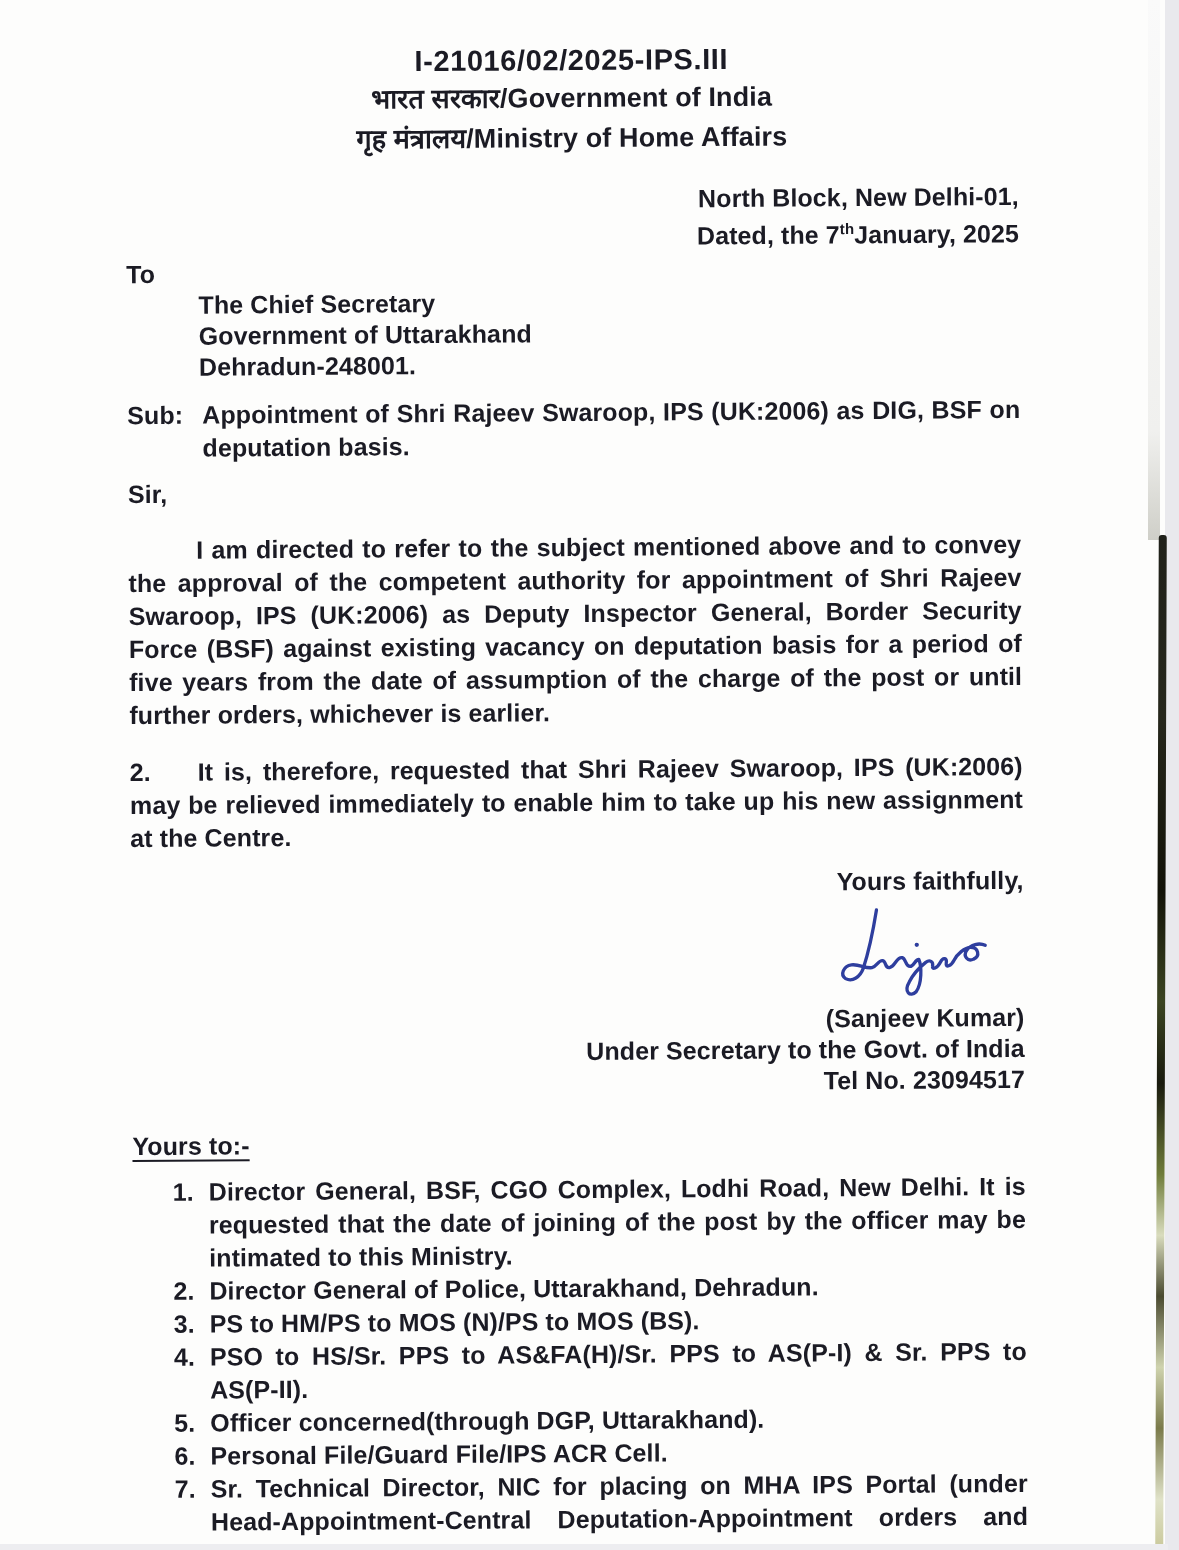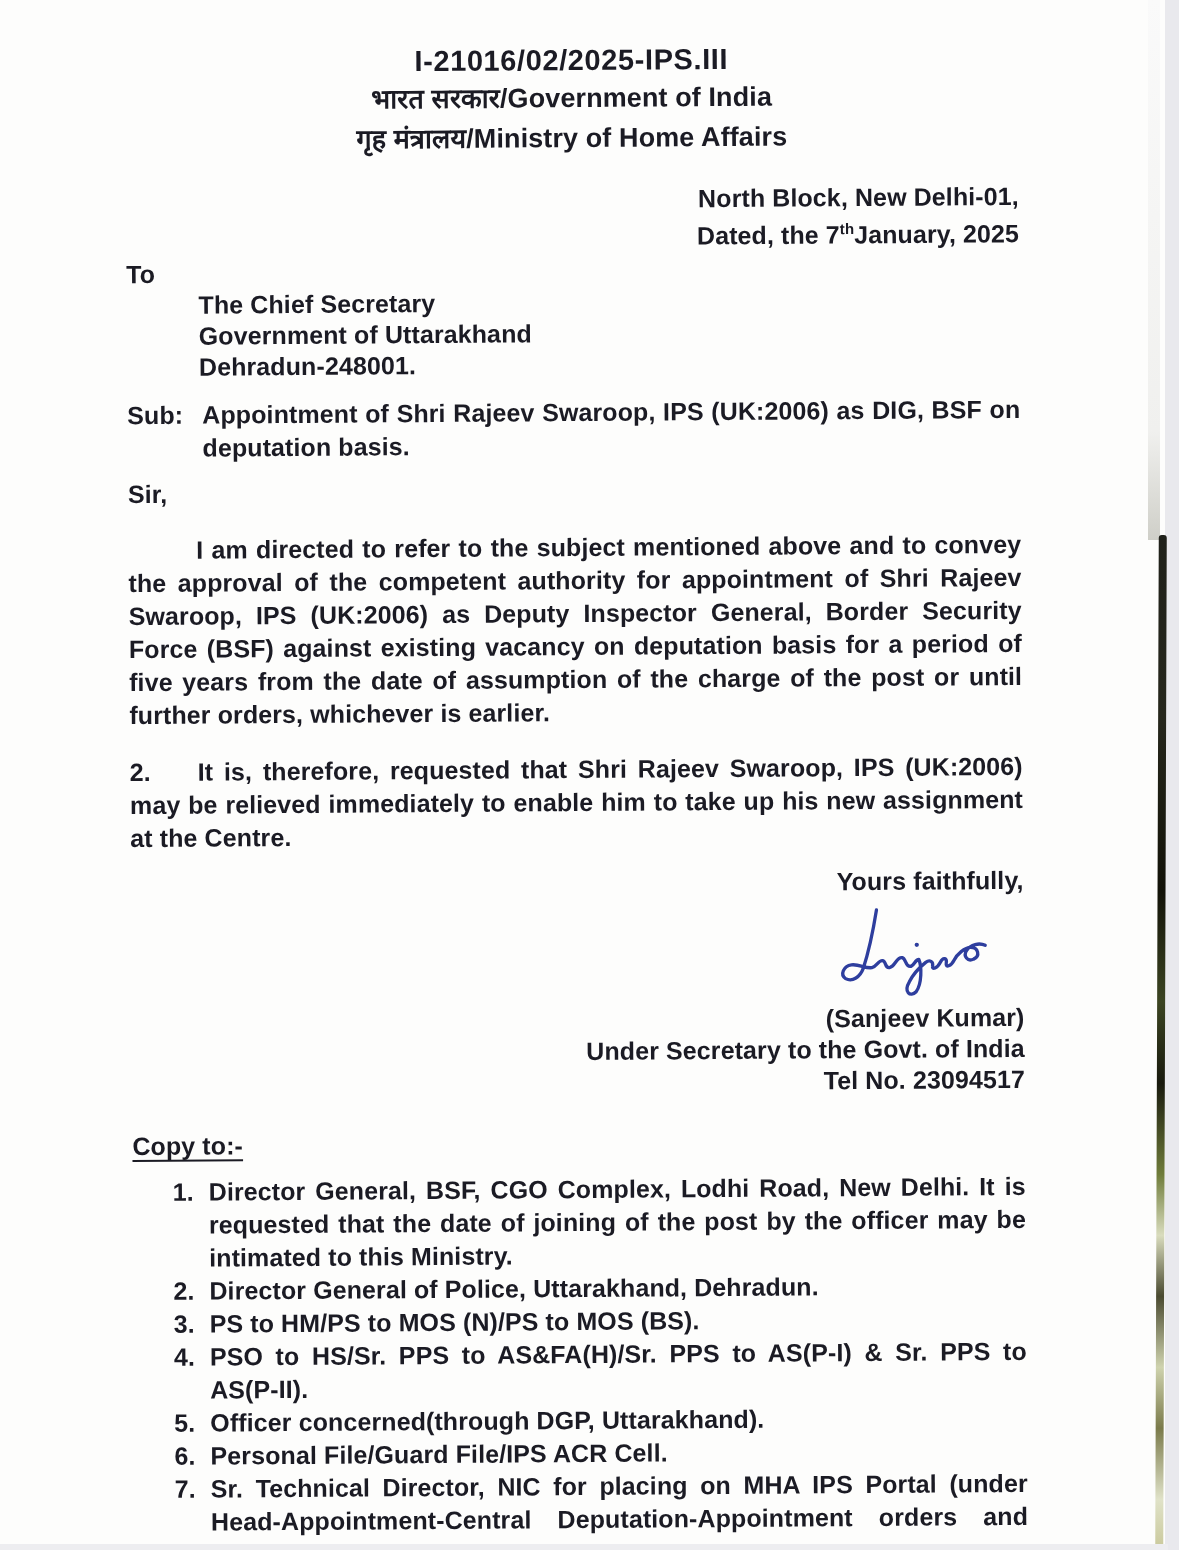--- a/index.html
+++ b/index.html
@@ -127,21 +127,21 @@
   <div class="sigblock">
     <svg class="sig-svg" viewBox="0 0 180 100" fill="none">
       <path d="M 58,4 C 55,22 50,46 44,64 C 41,72 33,78 26,74 C 20,70 24,61 32,60 C 40,59 46,64 53,63 C 58,62 60,55 64,56 C 68,57 66,64 71,63 C 77,62 78,52 84,53 C 88,54 87,62 92,62 C 96,62 97,55 101,55 C 104,62 104,80 98,88 C 92,94 85,88 91,78 C 95,70 103,62 108,58 C 112,55 116,57 115,62 C 114,66 120,64 123,58 C 126,52 130,54 129,59 C 128,64 134,62 137,56 C 140,50 148,43 154,43 C 162,43 164,52 157,55 C 151,58 146,52 150,46 C 154,40 163,38 169,41" stroke="#2e3e9e" stroke-width="3.4" stroke-linecap="round" stroke-linejoin="round"></path>
       <circle cx="99" cy="40" r="2.2" fill="#2e3e9e"></circle>
     </svg>
     <div>(Sanjeev Kumar)</div>
     <div>Under Secretary to the Govt. of India</div>
     <div>Tel No. 23094517</div>
   </div>
 
-  <div class="copy-head"><span>Copy to:-</span></div>
+  <div class="copy-head"><span>Yours to:-</span></div>
 
   <div class="copy-list">
     <div class="citem">
       <span class="cnum">1.</span>
       <div class="ctext">
           <div class="tline just">Director General, BSF, CGO Complex, Lodhi Road, New Delhi. It is</div>
           <div class="tline just">requested that the date of joining of the post by the officer may be</div>
           <div class="tline">intimated to this Ministry.</div>
         </div>
     </div>

